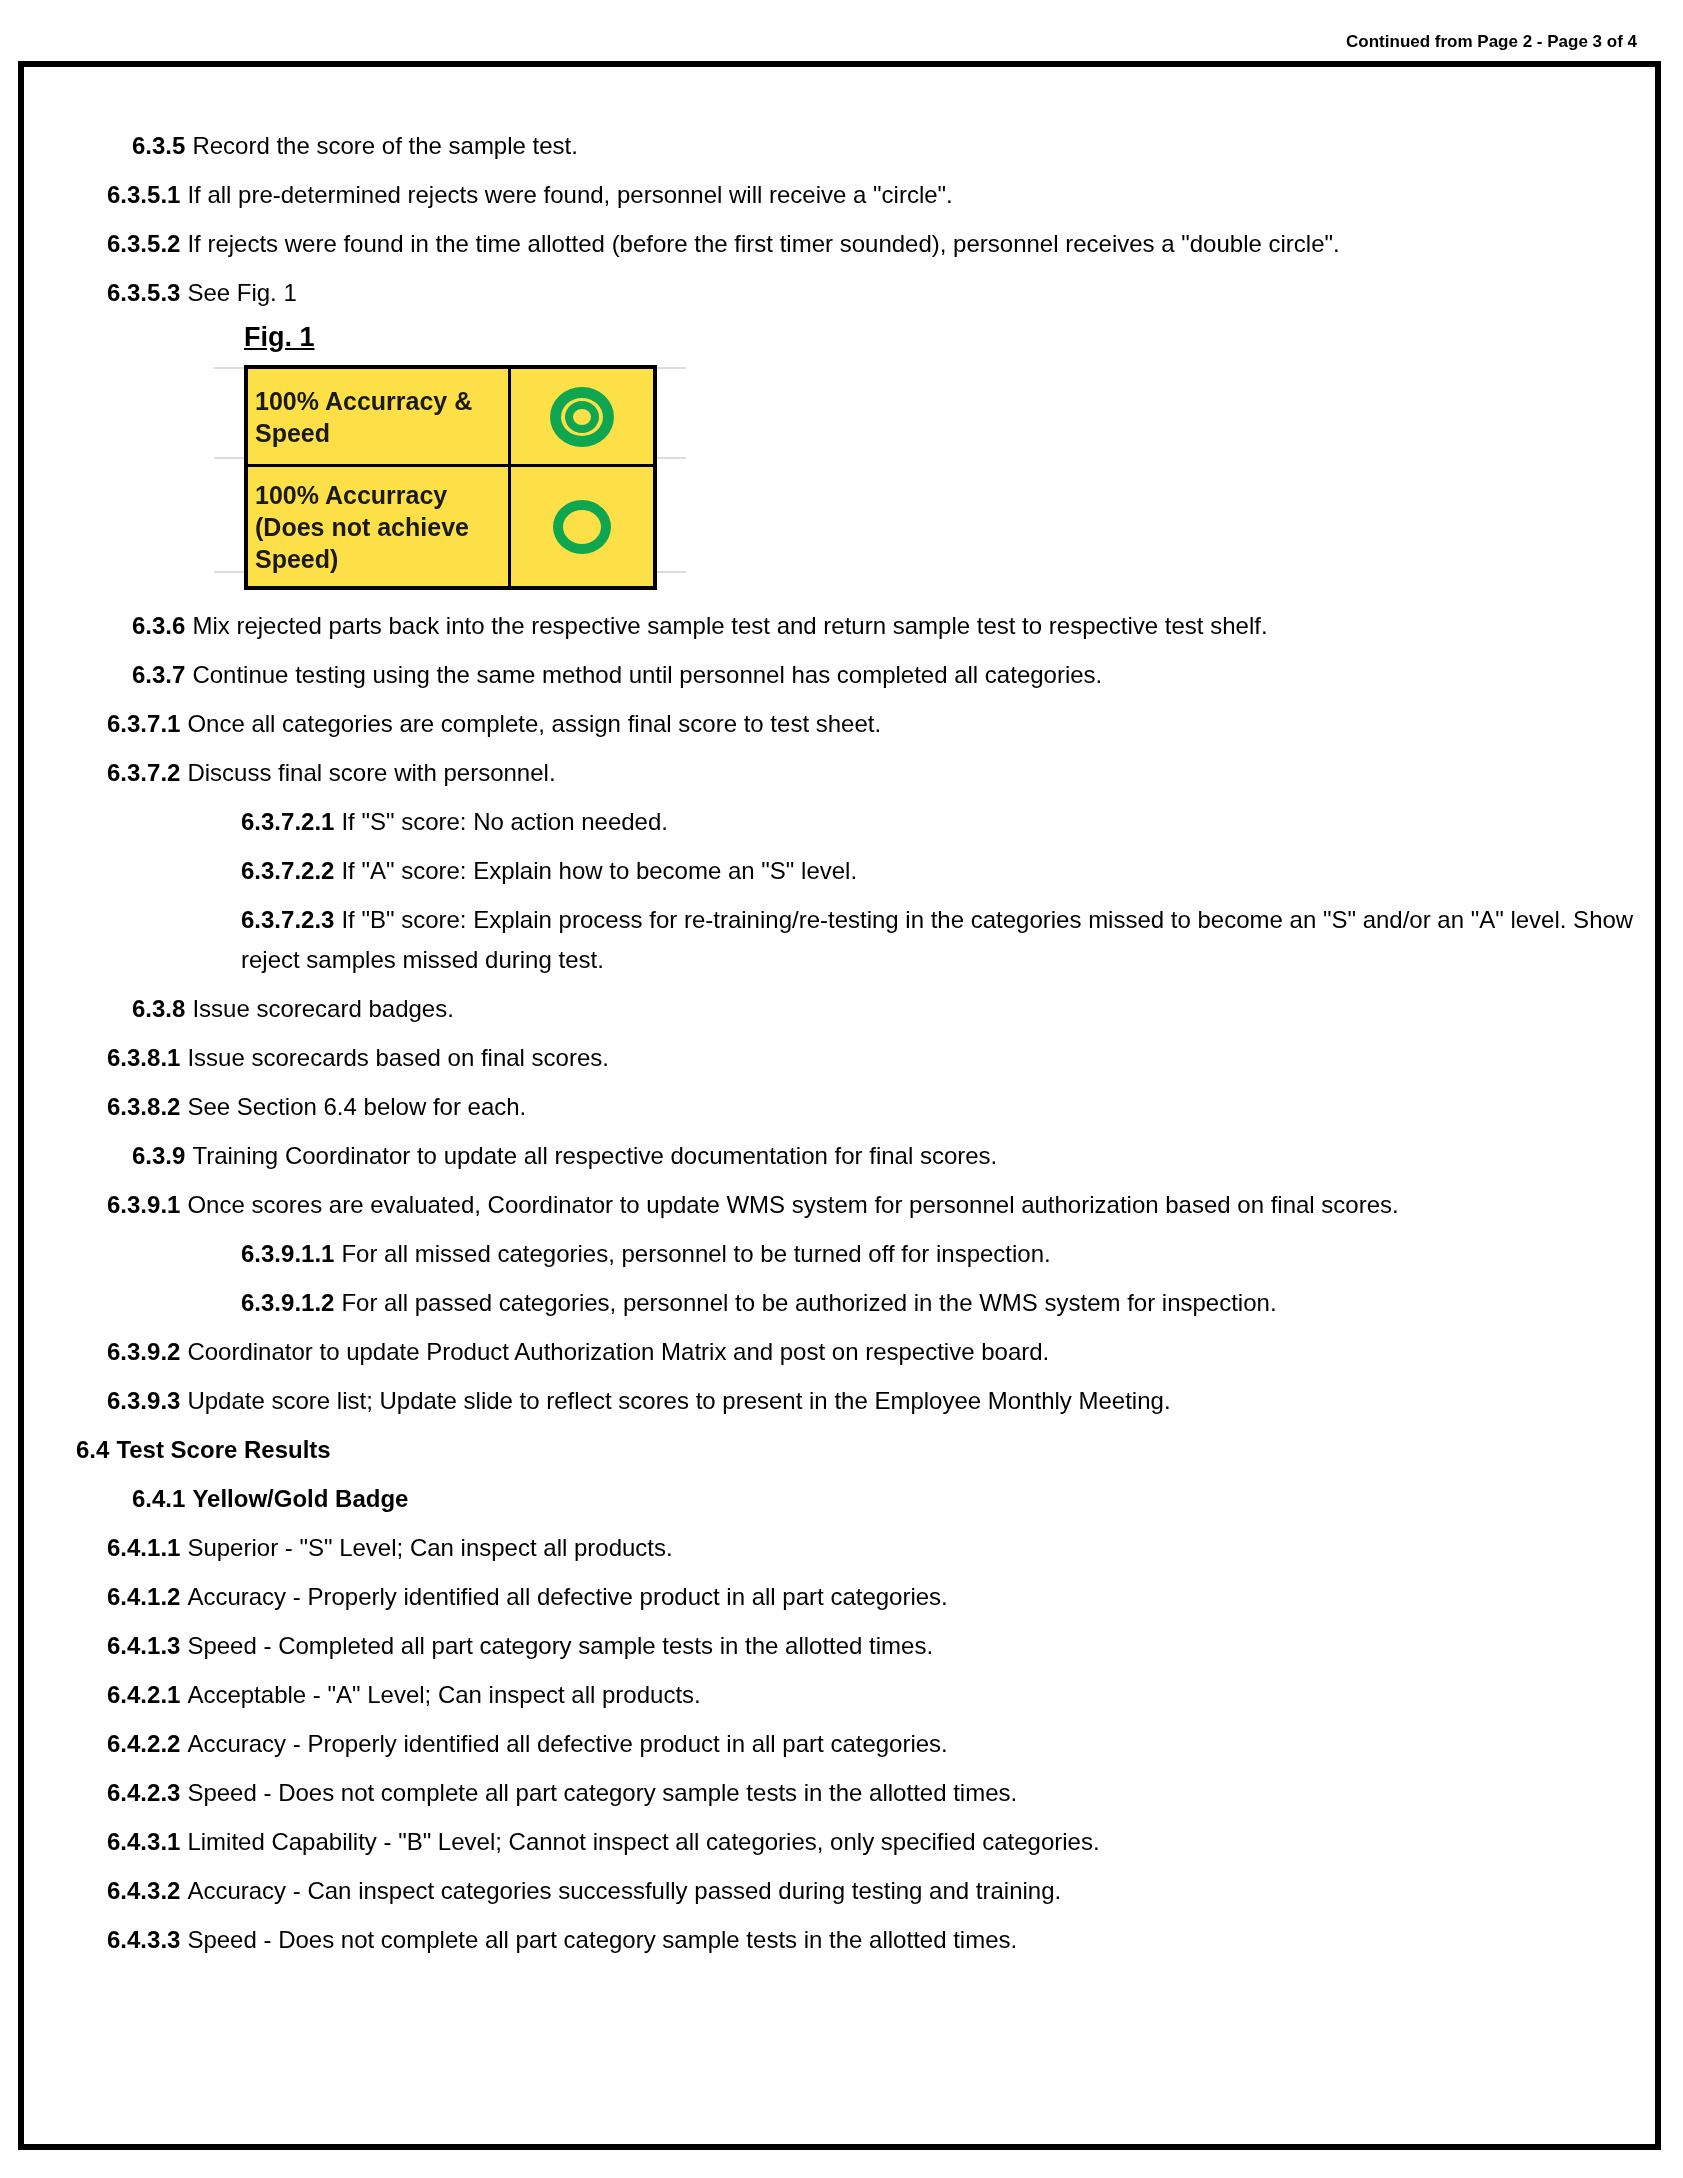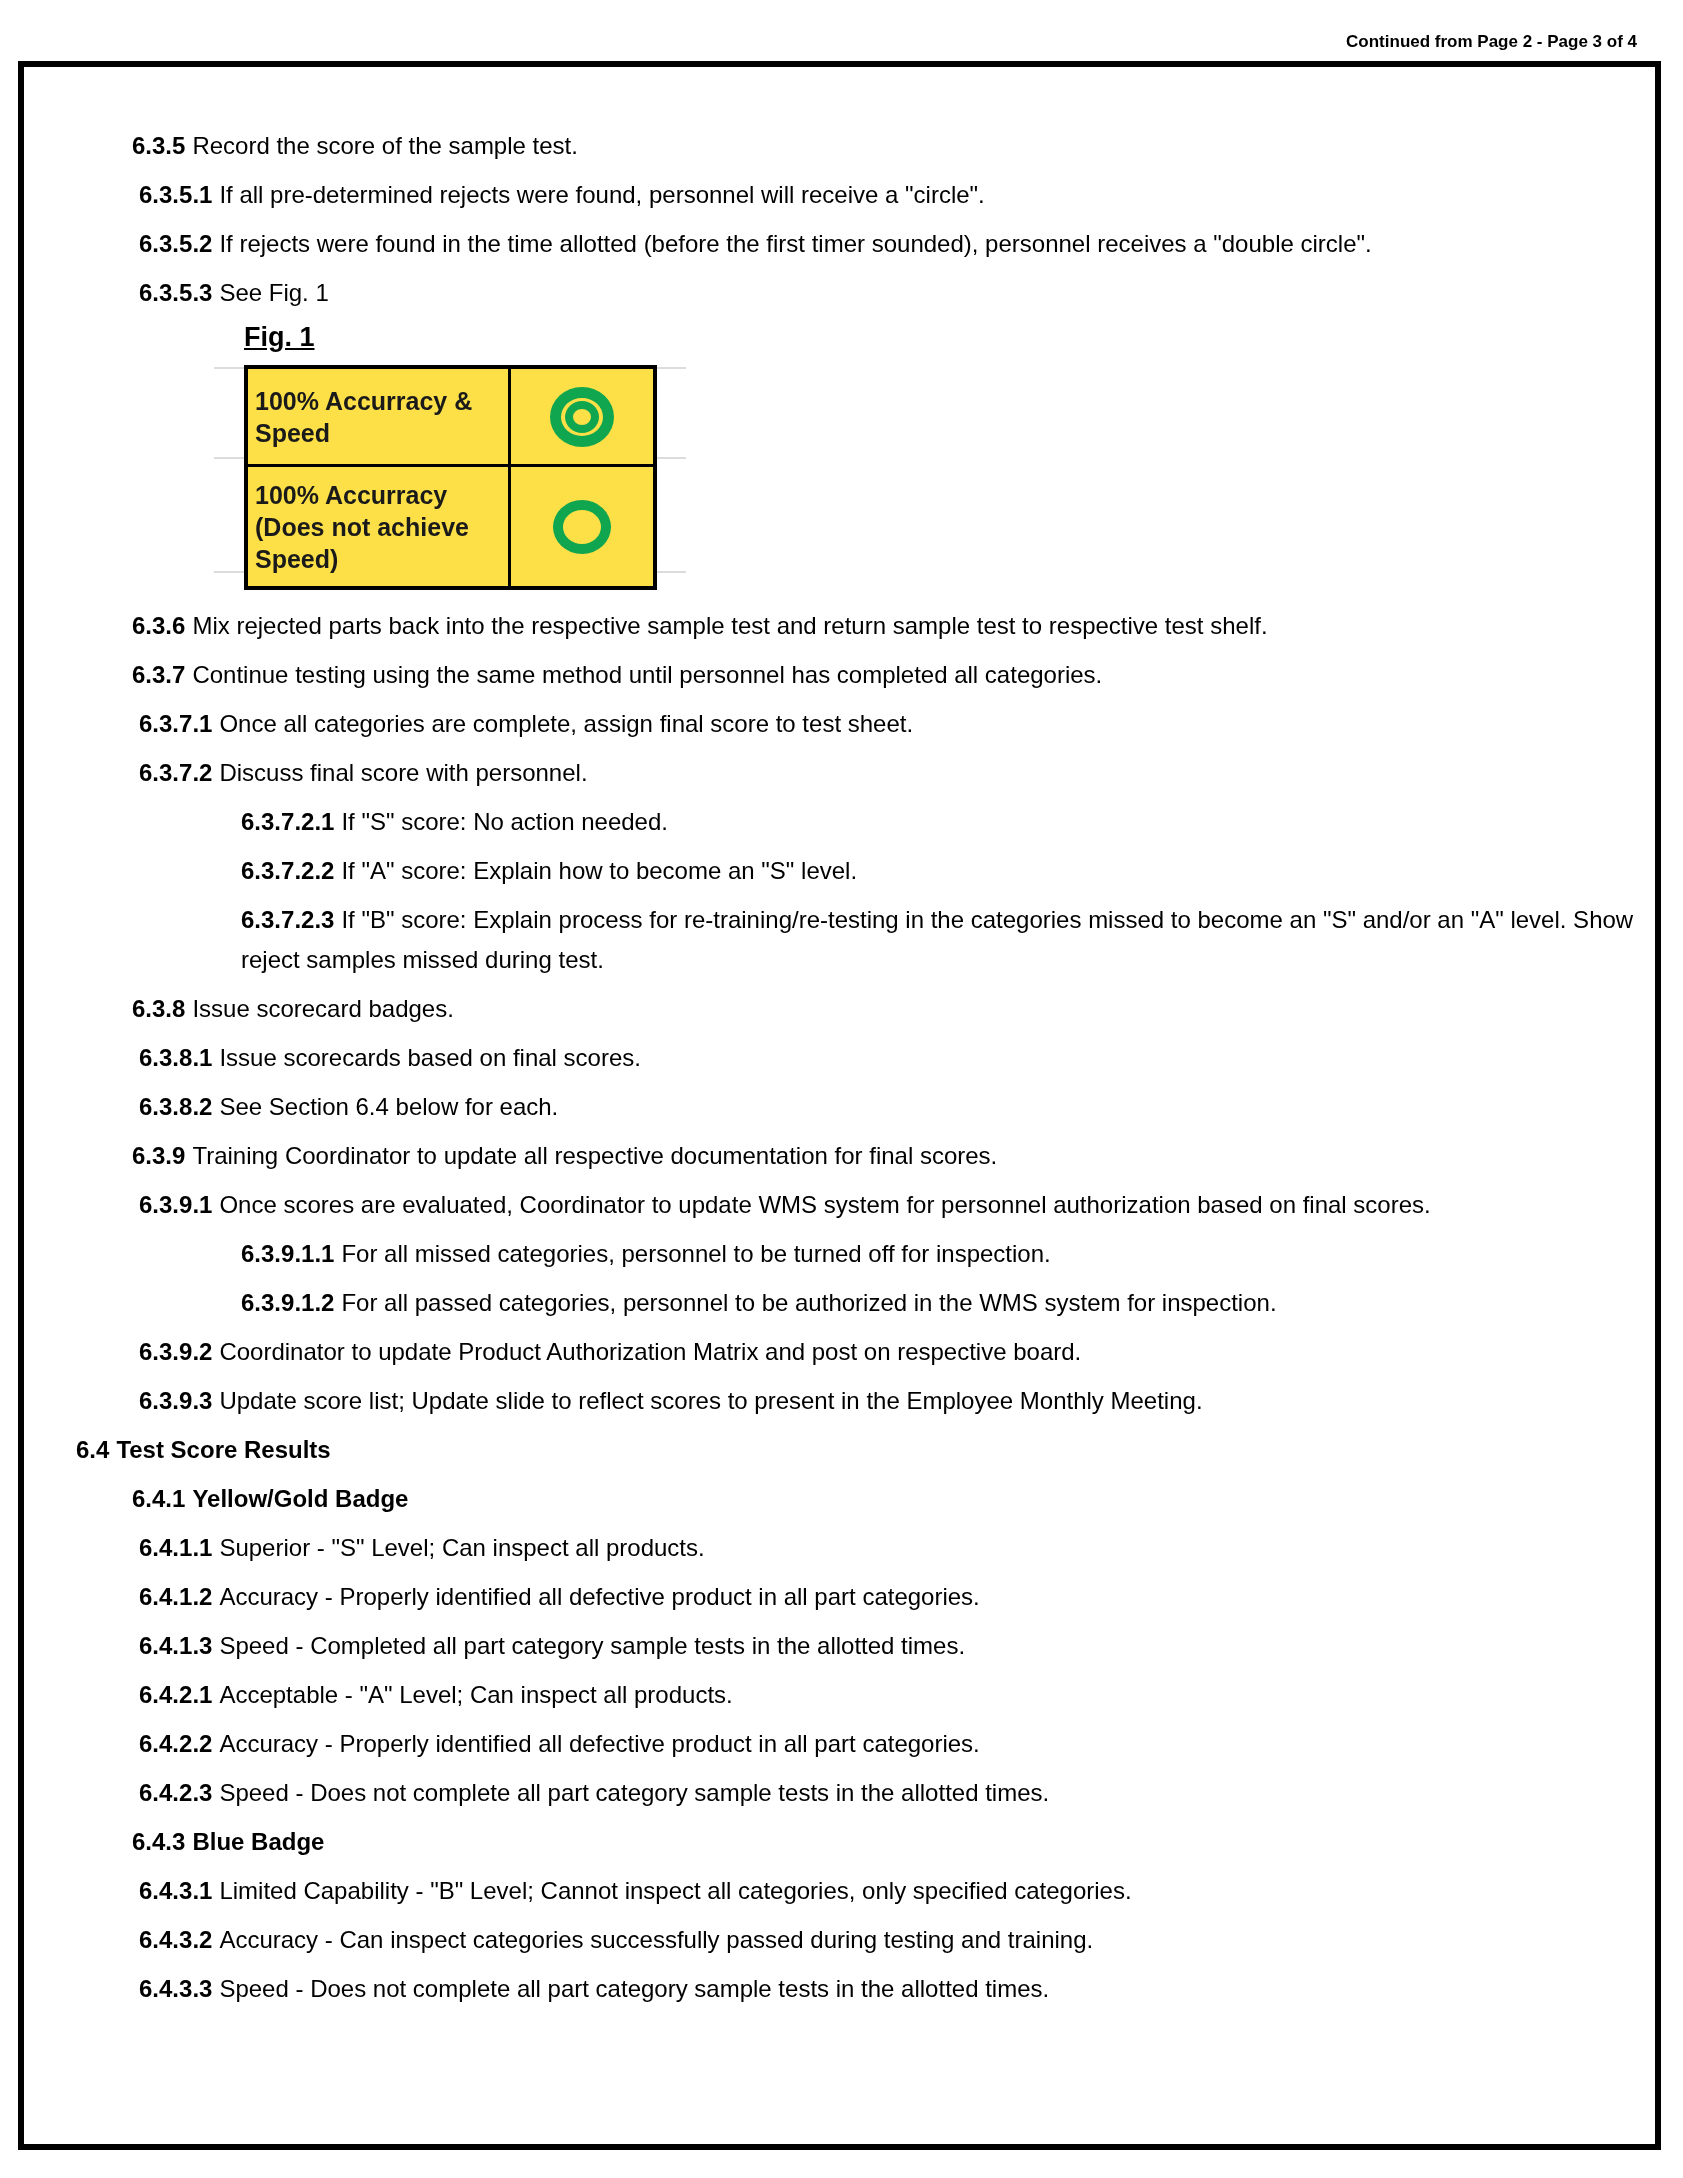--- a/index.html
+++ b/index.html
@@ -15,21 +15,21 @@
   .frame{
     position:absolute;left:18px;top:61px;width:1643px;height:2089px;
     box-sizing:border-box;border:6px solid #000;background:#fff;
     padding-top:59px;overflow:hidden;
   }
   .clause{
     font-size:24px;line-height:40px;margin:0 14px 9px 0;
   }
   .lv1{margin-left:52px;}
   .lv2{margin-left:108px;}
-  .lv3{margin-left:115px;}
+  .lv3{margin-left:83px;}
   .lv4{margin-left:217px;}
   .clause .num{font-weight:bold;margin-right:7px;}
   .clause.heading .txt{font-weight:bold;}
   
   .figure{margin:2px 0 16px 220px;width:469px;}
   .fig-label{
     font-size:27px;font-weight:bold;text-decoration:underline;
     margin-bottom:12px;
   }
   .tbl-wrap{position:relative;width:413px;}
@@ -121,20 +121,19 @@
       <p class="clause lv3"><b class="num">6.3.9.2</b><span class="txt">Coordinator to update Product Authorization Matrix and post on respective board.</span></p>
       <p class="clause lv3"><b class="num">6.3.9.3</b><span class="txt">Update score list; Update slide to reflect scores to present in the Employee Monthly Meeting.</span></p>
       <p class="clause lv1 heading"><b class="num">6.4</b><span class="txt">Test Score Results</span></p>
       <p class="clause lv2 heading"><b class="num">6.4.1</b><span class="txt">Yellow/Gold Badge</span></p>
       <p class="clause lv3"><b class="num">6.4.1.1</b><span class="txt">Superior - "S" Level; Can inspect all products.</span></p>
       <p class="clause lv3"><b class="num">6.4.1.2</b><span class="txt">Accuracy - Properly identified all defective product in all part categories.</span></p>
       <p class="clause lv3"><b class="num">6.4.1.3</b><span class="txt">Speed - Completed all part category sample tests in the allotted times.</span></p>
       <p class="clause lv3"><b class="num">6.4.2.1</b><span class="txt">Acceptable - "A" Level; Can inspect all products.</span></p>
       <p class="clause lv3"><b class="num">6.4.2.2</b><span class="txt">Accuracy - Properly identified all defective product in all part categories.</span></p>
       <p class="clause lv3"><b class="num">6.4.2.3</b><span class="txt">Speed - Does not complete all part category sample tests in the allotted times.</span></p>
-      <p class="clause lv2 heading"><b class="num">6.4.3</b><span class="txt">Blue Badge</span></p>
       <p class="clause lv3"><b class="num">6.4.3.1</b><span class="txt">Limited Capability - "B" Level; Cannot inspect all categories, only specified categories.</span></p>
       <p class="clause lv3"><b class="num">6.4.3.2</b><span class="txt">Accuracy - Can inspect categories successfully passed during testing and training.</span></p>
       <p class="clause lv3"><b class="num">6.4.3.3</b><span class="txt">Speed - Does not complete all part category sample tests in the allotted times.</span></p>
     </div>
 
 </div>
 
 
 </body></html>

